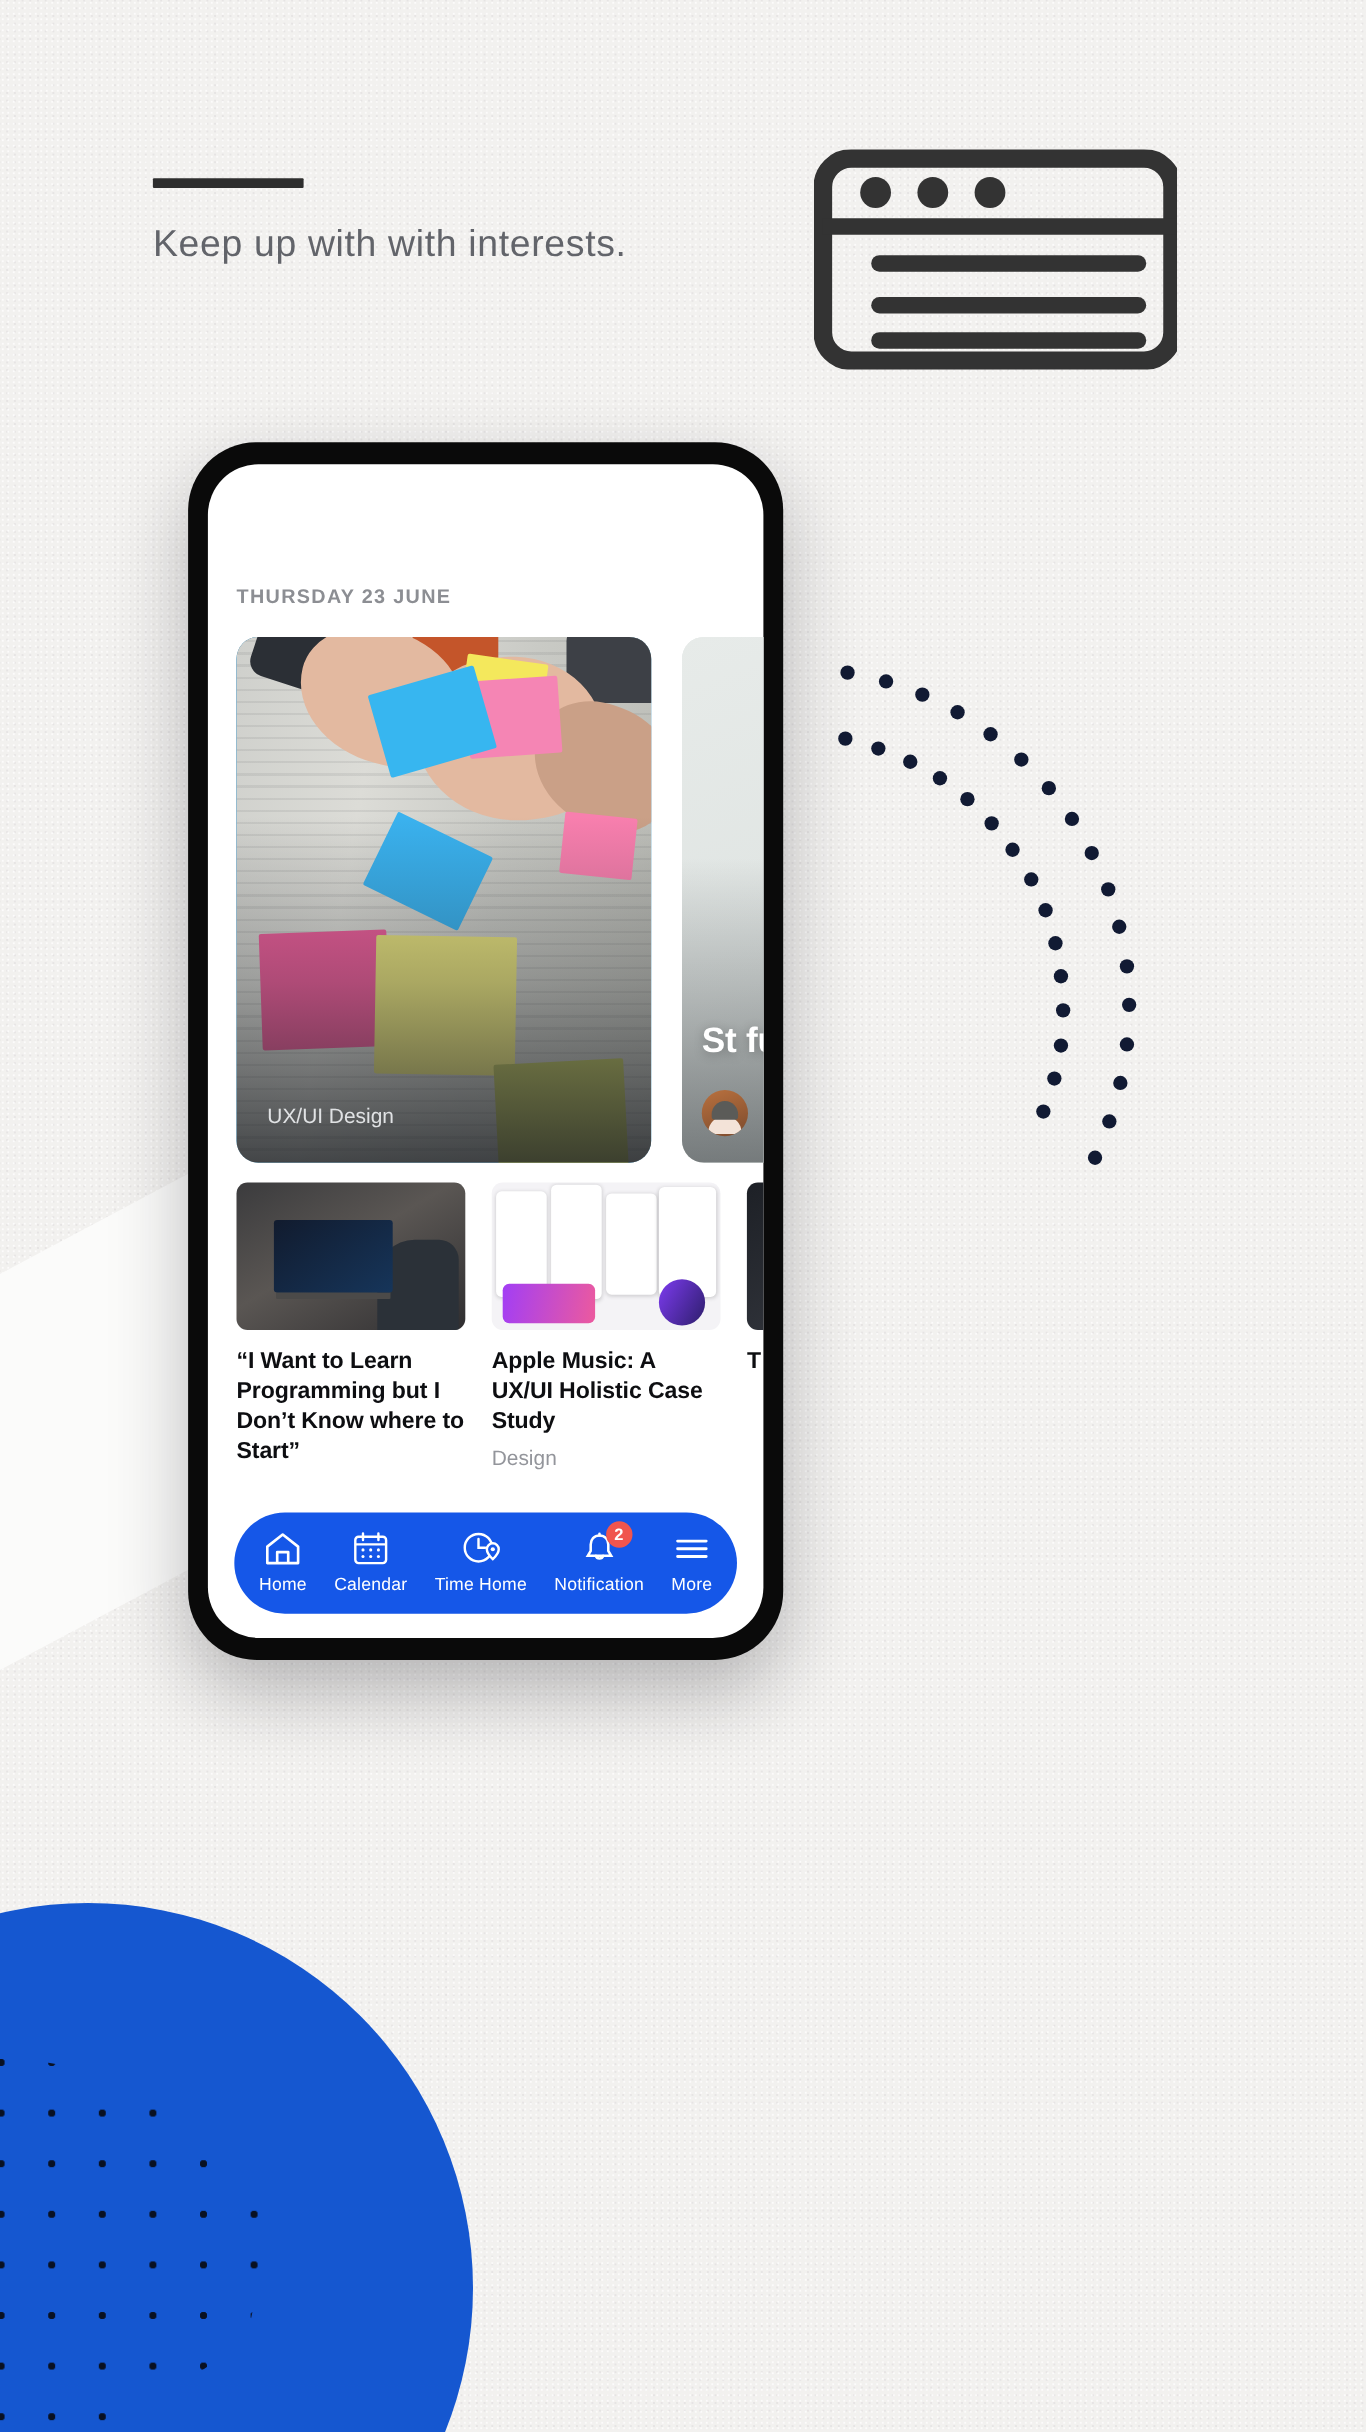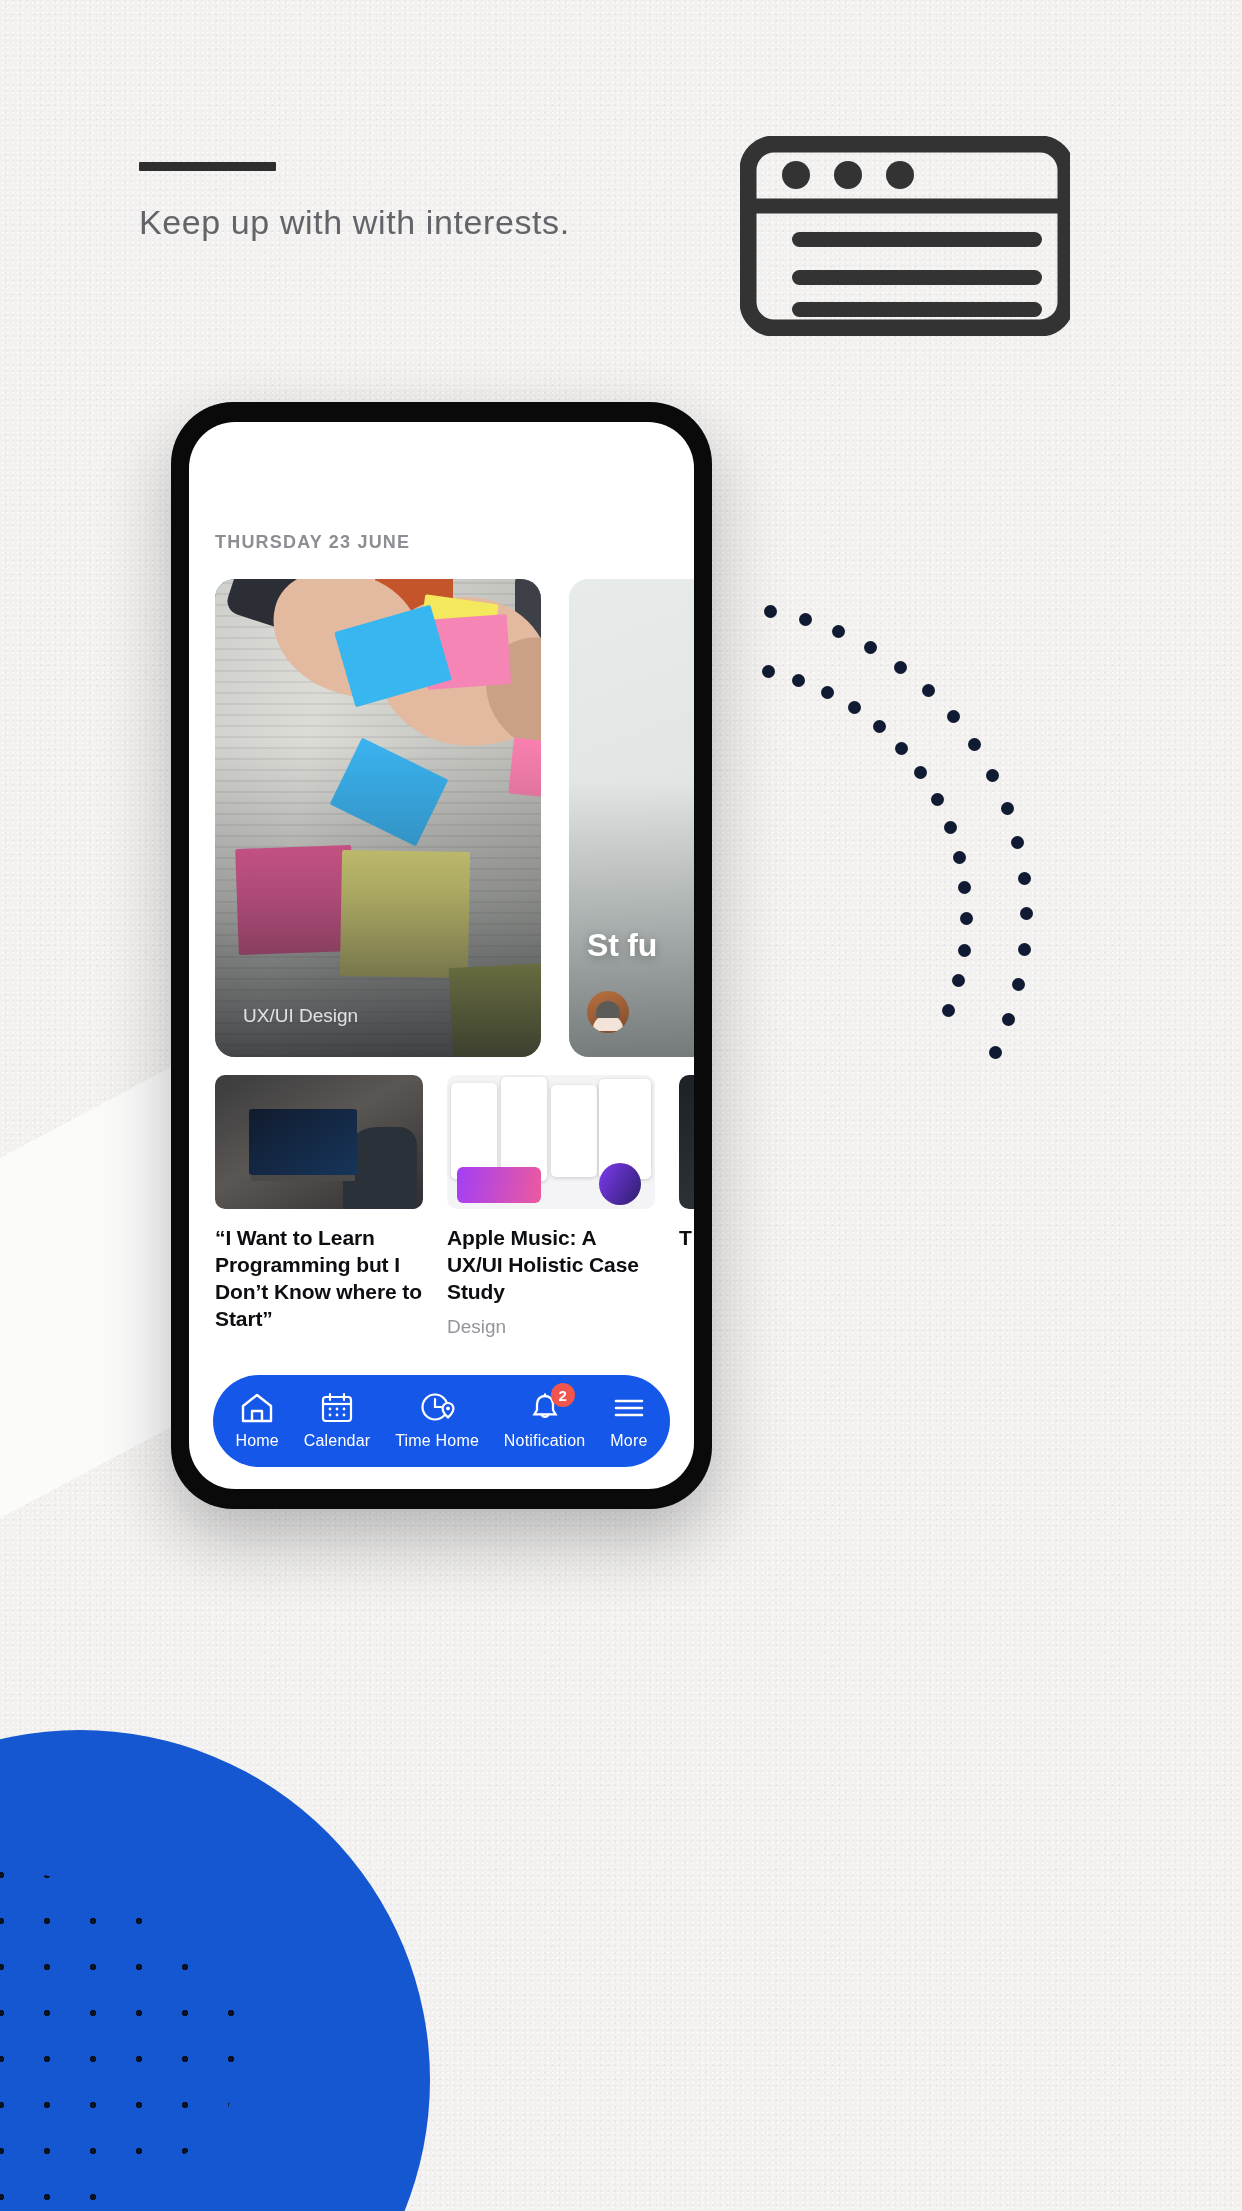--- a/index.html
+++ b/index.html
@@ -95,21 +95,21 @@
     letter-spacing:-.4px;
   }
 
   
   #hero-row {
     margin-top:26px; display:flex; gap:28px;
     padding-left:26px;
   }
   .hero-card {
     position:relative; flex:0 0 auto;
-    width:326px; height:478px;
+    width:377px; height:478px;
     border-radius:20px; overflow:hidden;
     background:#0369a1;
   }
   .hero-card.secondary { width:230px; background:#e2e7e6; }
 
   .hero-photo { position:absolute; inset:0; }
   .hero-photo .paper {
     position:absolute; inset:0;
     background:
       linear-gradient(100deg,#cfd0cc 0%,#dcdcd7 30%,#c9cac5 60%,#b9bab4 100%);

